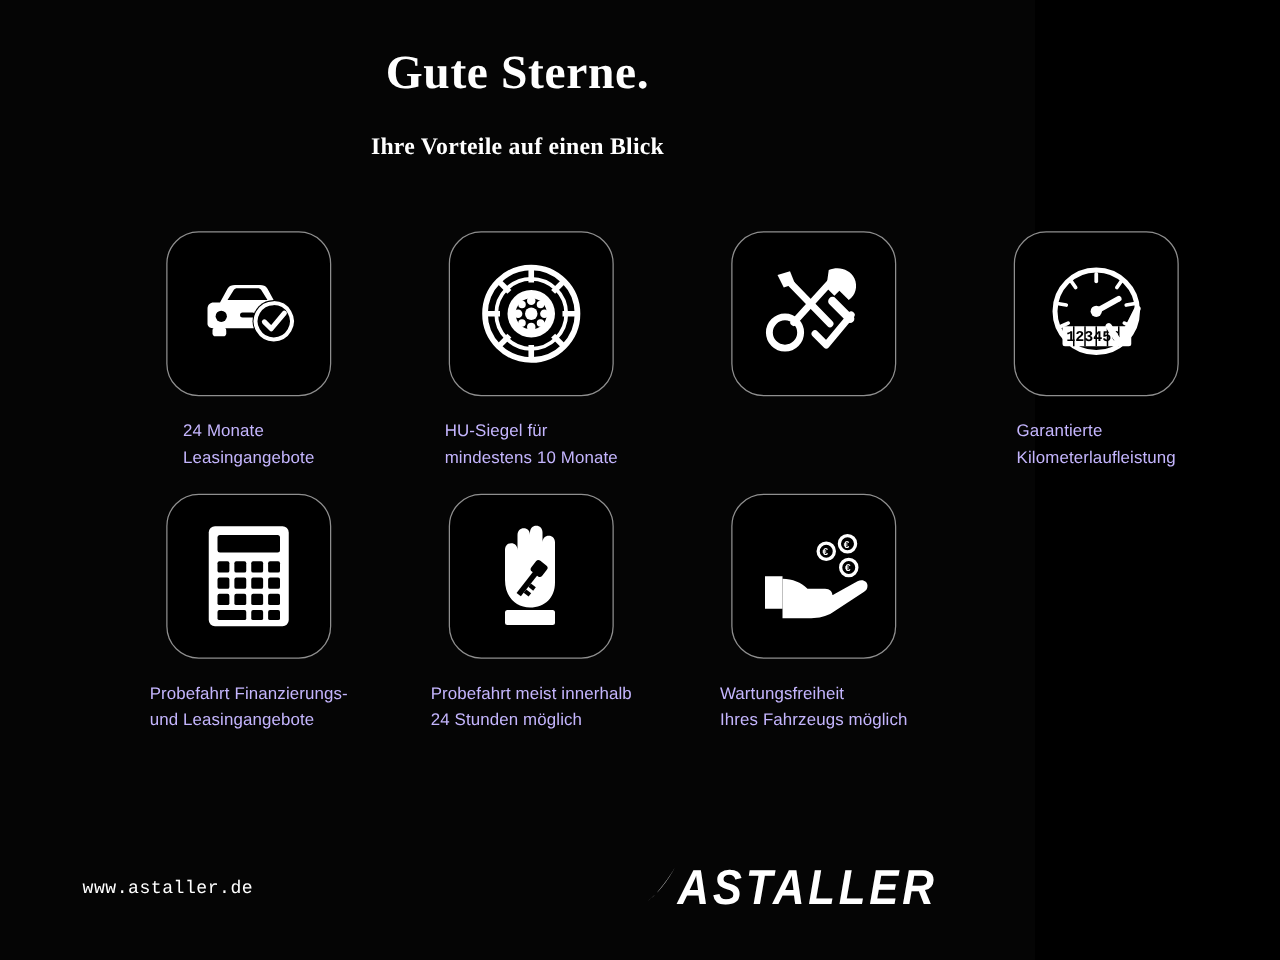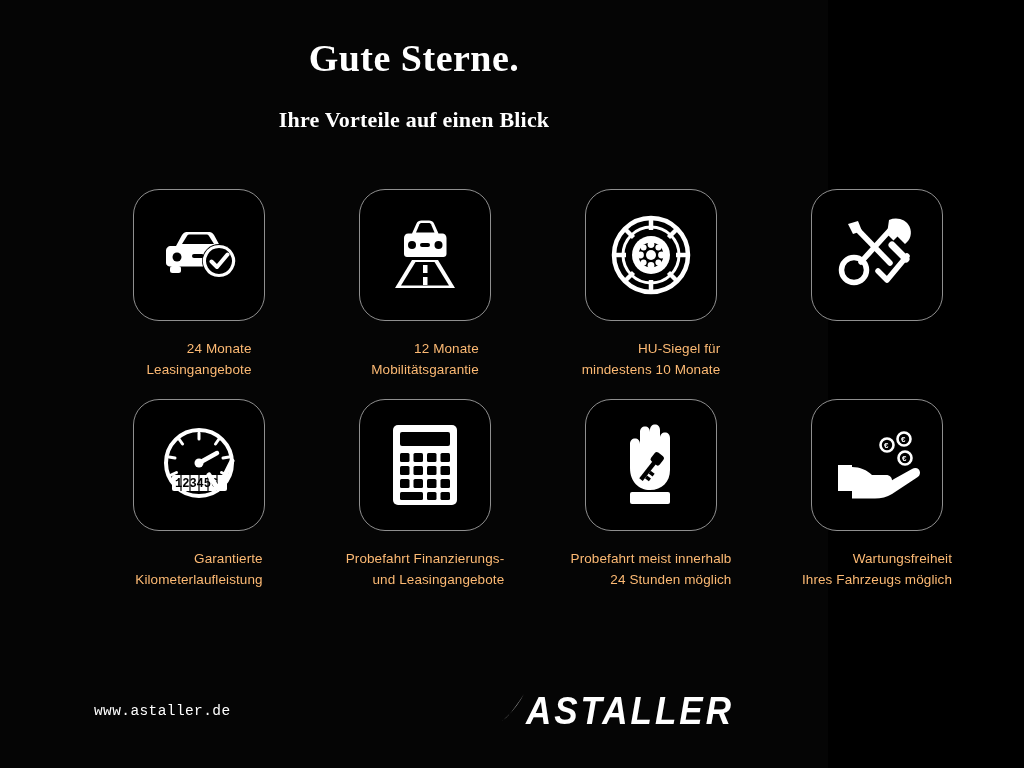--- a/index.html
+++ b/index.html
@@ -32,21 +32,21 @@
   .title {
     font-family: "Liberation Serif", serif;
     font-size: 38px;
     font-weight: 700;
     letter-spacing: 0.5px;
     line-height: 1.1;
     color: #ffffff;
   }
   .subtitle {
     font-family: "Liberation Serif", serif;
-    font-size: 22px;
+    font-size: 19px;
     font-weight: 700;
     margin-top: 27px;
     color: #ffffff;
     letter-spacing: 0.2px;
   }
 
   
   .grid {
     margin-top: 56px;
     padding: 0 86px;
@@ -69,37 +69,37 @@
     display: flex;
     align-items: center;
     justify-content: center;
     background: #000;
   }
   .tile svg { display: block; }
   .caption {
     margin-top: 18px;
     font-size: 13.5px;
     line-height: 1.55;
-    text-align: right;
-    color: #fdba74;
+    text-align: left;
+    color: #c4b5fd;
     letter-spacing: 0.1px;
     min-height: 42px;
   }
 
   
   .footer {
     position: absolute;
     left: 0;
-    right: 0;
+    right: 12px;
     bottom: 34px;
     height: 46px;
     display: flex;
     align-items: center;
     justify-content: space-between;
-    padding: 0 94px;
+    padding: 0 66px;
   }
   .website {
     font-family: "Liberation Mono", monospace;
     font-size: 14.5px;
     letter-spacing: 0.4px;
     color: #ffffff;
   }
   .brand {
     display: flex;
   }
@@ -139,39 +139,20 @@
           <path d="M63 21.5 a14.5 14.5 0 1 0 0.01 0" fill="none" stroke="#ffffff" stroke-width="3.2"></path>
           <path d="M55.5 36.5 L61 42 L71.5 29.5" stroke="#ffffff" stroke-width="4" fill="none" stroke-linecap="round" stroke-linejoin="round"></path>
         </svg>
       </div>
       <div class="caption">
         <span>24 Monate</span><br>
         <span>Leasingangebote</span>
       </div>
     </div>
 
-    <div class="cell">
-      <div class="tile">
-        <svg width="86" height="74" viewBox="0 0 86 74" fill="none">
-          <path d="M30 42 L13 70 L73 70 L56 42 Z" fill="#ffffff"></path>
-          <path d="M33.5 44 L19 67.5 L67 67.5 L52.5 44 Z" fill="#000000"></path>
-          <rect x="41" y="47" width="4.5" height="8" fill="#ffffff"></rect>
-          <rect x="41" y="59" width="4.5" height="8" fill="#ffffff"></rect>
-          <path d="M22 36 L22 20 C22 17.5 23.8 15.5 26.2 15.5 L30 15.5 L34.5 5.5 C35.6 3.2 37.2 2.5 39.5 2.5 L47 2.5 C49.3 2.5 50.9 3.2 52 5.5 L56.5 15.5 L60.3 15.5 C62.7 15.5 64.5 17.5 64.5 20 L64.5 36 C64.5 37.8 63 39 61.4 39 L25 39 C23.4 39 22 37.8 22 36 Z" fill="#ffffff"></path>
-          <path d="M34 14.5 L37.5 6.2 C38 5.2 38.7 4.9 39.9 4.9 L46.6 4.9 C47.8 4.9 48.5 5.2 49 6.2 L52.5 14.5 Z" fill="#000000"></path>
-          <circle cx="30" cy="27" r="4" fill="#000000"></circle>
-          <circle cx="56.5" cy="27" r="4" fill="#000000"></circle>
-          <rect x="38" y="25" width="10" height="4" rx="2" fill="#000000"></rect>
-        </svg>
-      </div>
-      <div class="caption">
-        <span>12 Monate</span><br>
-        <span>Mobilitätsgarantie</span>
-      </div>
-    </div>
 
     <div class="cell">
       <div class="tile">
         <svg width="82" height="82" viewBox="0 0 82 82" fill="none">
           <circle cx="41" cy="41" r="37" fill="none" stroke="#ffffff" stroke-width="4.5"></circle>
           <circle cx="41" cy="41" r="28" fill="none" stroke="#ffffff" stroke-width="3"></circle>
           <g stroke="#ffffff" stroke-width="4.5" stroke-linecap="butt">
             <line x1="41" y1="5" x2="41" y2="16"></line>
             <line x1="41" y1="66" x2="41" y2="77"></line>
             <line x1="5" y1="41" x2="16" y2="41"></line>

